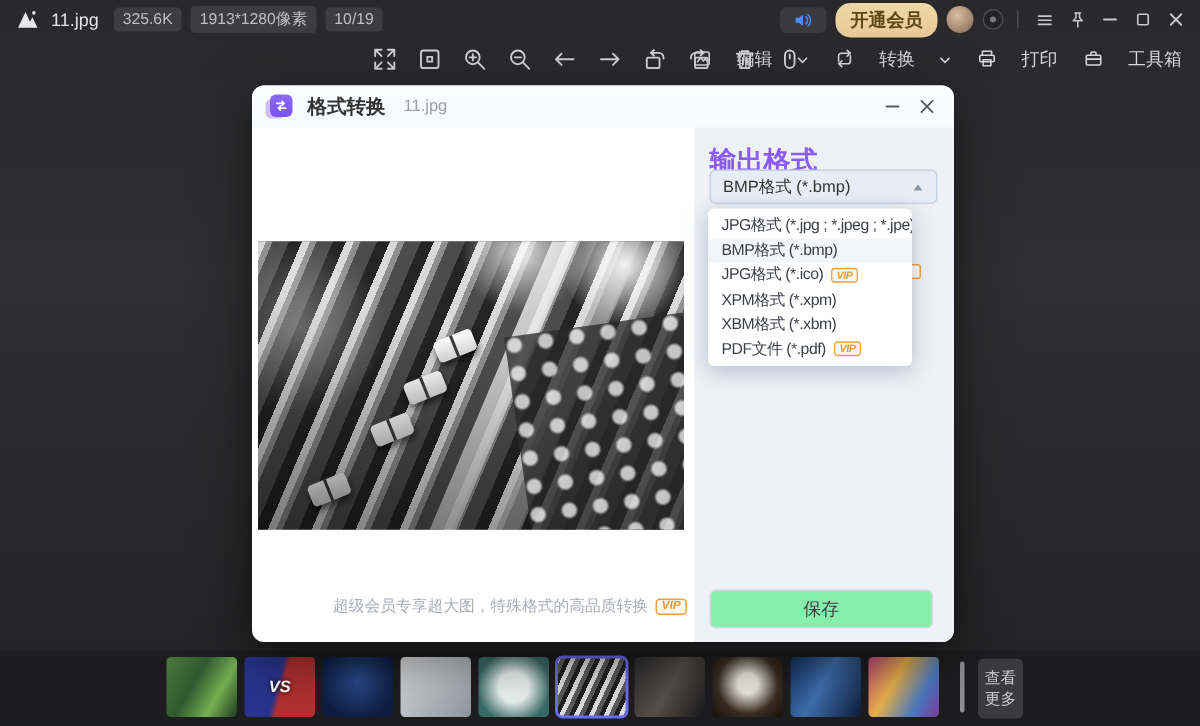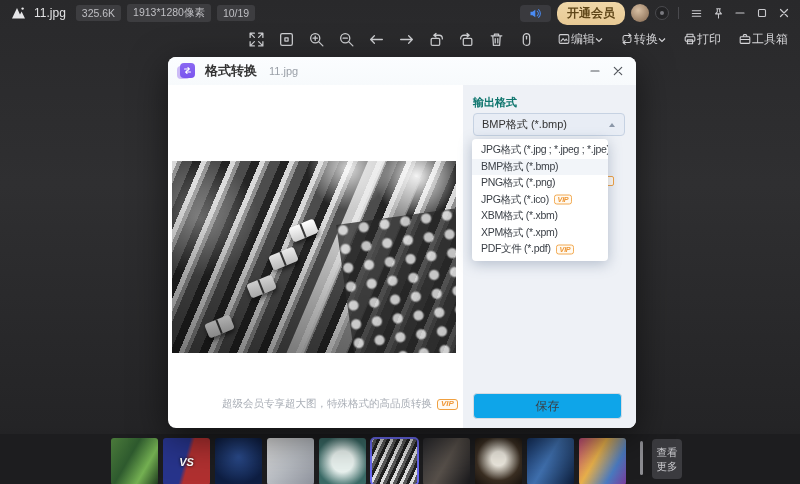--- a/index.html
+++ b/index.html
@@ -28,27 +28,27 @@
   .vdiv { width:1px; height:12px; background:#4a4a4e; margin:0 3px; }
   .wicon { width:16px; height:16px; display:flex; align-items:center; justify-content:center;
     color:#c9c9cd; cursor:pointer; }
 
   
   .toolbar { position:absolute; left:0; top:26px; width:800px; height:26px; }
   .tool-center { position:absolute; left:248px; top:0; height:26px; display:flex; align-items:center; gap:13px; }
   .tool-ic { width:17px; height:17px; color:#cfd0d3; display:flex; align-items:center;
     justify-content:center; cursor:pointer; }
   .tool-right { position:absolute; right:12px; top:0; height:26px; display:flex; align-items:center; gap:17px; }
-  .tr-item { display:flex; align-items:center; gap:0; color:#d6d6d9; font-size:12px; cursor:pointer; }
+  .tr-item { display:flex; align-items:center; gap:16px; color:#d6d6d9; font-size:12px; cursor:pointer; }
   .tr-item .mi { width:14px; height:14px; display:flex; }
 
   
   .filmstrip { position:absolute; left:0; top:434px; width:800px; height:50px; background:#1d1d1f; }
   .thumbs { position:absolute; left:111px; top:4px; display:flex; gap:5px; }
-  .thumb { width:47px; height:47px; border-radius:3px; position:relative; overflow:hidden;
+  .thumb { width:47px; height:40px; border-radius:3px; position:relative; overflow:hidden;
     cursor:pointer; flex:none; }
   .thumb.sel { outline:2px solid #6a6af2; outline-offset:-1px; border-radius:4px; }
   .thumb-label { position:absolute; left:0; top:0; width:100%; height:100%; display:flex;
     align-items:center; justify-content:center; color:#fff; font-size:11px; font-style:italic;
     font-weight:bold; text-shadow:0 0 3px #000; }
   .scroll-divider { position:absolute; left:640px; top:7px; width:3px; height:34px;
     background:#8d8d92; border-radius:2px; cursor:pointer; }
   .more { position:absolute; left:652px; top:5px; width:30px; height:40px; background:#3b3b3f;
     color:#c9c9cd; border:none; border-radius:4px; font-size:10.5px; line-height:14px;
     padding:0 4px; cursor:pointer; font-family:inherit; }
@@ -97,28 +97,28 @@
     align-items:center; gap:5px;margin-left:40px; }
   .promo-txt { font-size:10.5px; color:#a9aeb6; }
   .vip { display:inline-flex; align-items:center; height:11px; padding:0 3px; border:1px solid #f0a040;
     color:#ef9838; background:#fffaf2; font-size:8px; font-weight:bold; font-style:italic;
     border-radius:3px; line-height:1; }
   .open-link { position:absolute; left:254px; top:1px; font-size:11px; color:#f59b2c;
     cursor:pointer; white-space:nowrap; }
 
   .panel { position:absolute; left:295px; top:28px; width:173px; height:343px; background:#eef1f6;
     border-radius:0 0 8px 0; }
-  .panel h3 { position:absolute; left:10px; top:10px; font-size:11px; color:#0f766e; }
+  .panel h3 { position:absolute; left:10px; top:10px; font-size:18px; color:#8b5cf6; }
   .select { position:absolute; left:10px; top:28px; width:152px; height:23px; background:#e8edf5;
     border:1px solid #c6d2e2; border-radius:4px; display:flex; align-items:center;
     padding:0 8px; font-size:11px; color:#333; cursor:pointer; }
   .caret-up { position:absolute; right:9px; top:9px; width:0; height:0;
     border-left:3.5px solid transparent; border-right:3.5px solid transparent;
     border-bottom:4.5px solid #8b97a8; }
-  .save { position:absolute; left:10px; top:308px; width:149px; height:26px; background:#0ea5e9;
+  .save { position:absolute; left:10px; top:308px; width:149px; height:26px; background:#86efac;
     border:1px solid #d5dae1; border-radius:4px; font-size:12px; color:#3b3f45;
     cursor:pointer; font-family:inherit; }
 
   .sliver { position:absolute; left:438px; top:119px; width:8px; height:10px; background:#fffaf2;
     border:1px solid #f0a040; border-radius:2px; z-index:1; }
   .dd { position:absolute; left:304px; top:82px; width:136px; background:#fff; border-radius:4px;
     box-shadow:0 3px 14px rgba(90,110,140,.4); padding:3px 0; z-index:2; }
   .dd-row { height:16.5px; display:flex; align-items:center; gap:4px; padding:0 9px;
     font-size:10.5px; color:#3a3f46; letter-spacing:-0.3px; white-space:nowrap;
     overflow:hidden; cursor:pointer; }
@@ -360,31 +360,28 @@
 
     <span class="sliver"></span>
     <div class="dd">
         <div class="dd-row">
           <span>JPG格式 (*.jpg ; *.jpeg ; *.jpe)</span>
         </div>
         <div class="dd-row hl">
           <span>BMP格式 (*.bmp)</span>
         </div>
         <div class="dd-row">
-          <span>PNG格式 (*.png)</span>
-        </div>
-        <div class="dd-row">
           <span>JPG格式 (*.ico)</span>
           <span class="vip">VIP</span>
         </div>
         <div class="dd-row">
+          <span>XPM格式 (*.xpm)</span>
+        </div>
+        <div class="dd-row">
           <span>XBM格式 (*.xbm)</span>
-        </div>
-        <div class="dd-row">
-          <span>XPM格式 (*.xpm)</span>
         </div>
         <div class="dd-row">
           <span>PDF文件 (*.pdf)</span>
           <span class="vip">VIP</span>
         </div>
       </div>
   </section>
 
 </div>
 

